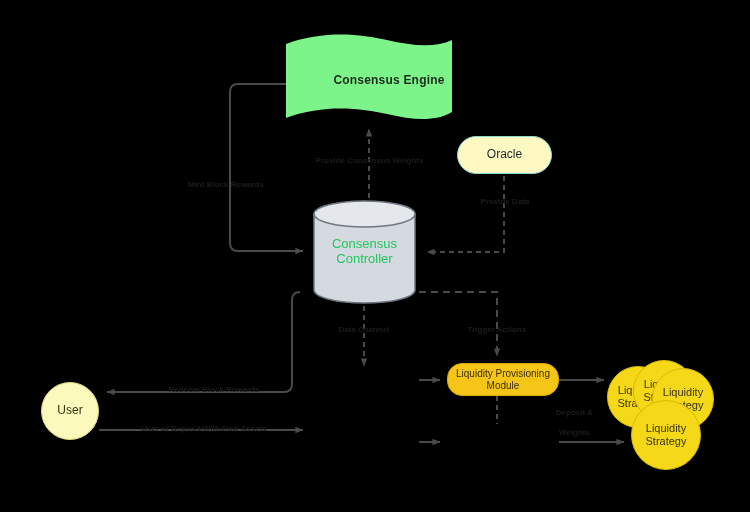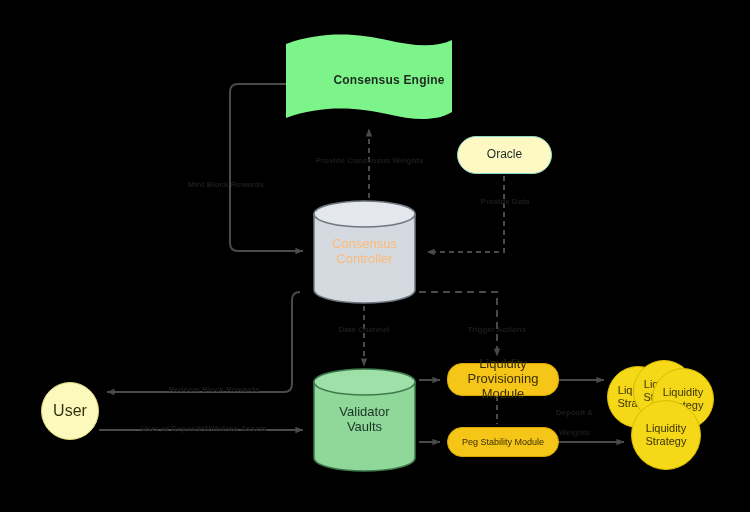--- a/index.html
+++ b/index.html
@@ -18,43 +18,43 @@
       font-weight:bold;letter-spacing:.2px;margin-left:40px;}
 
   
   #oracle{left:457px;top:136px;width:95px;height:38px;background:#fef9c3;
       border:1px solid #8fd9cb;border-radius:19px;}
   #oracle .lbl{color:#1d2b28;font-size:12px;}
 
   
   .cyl .lbl{position:relative;z-index:3;}
   #consensus-controller{left:312px;top:200px;width:105px;height:104px;}
-  #consensus-controller .lbl{color:#fdba74;font-size:13px;}
+  #consensus-controller .lbl{color:#22c55e;font-size:13px;}
   #validator-vaults{left:312px;top:368px;width:105px;height:104px;}
   #validator-vaults .lbl{color:#1d3324;font-size:13px;}
 
   
   .module{background:#f5c518;border:1px solid #d6a800;border-radius:15px;}
   #liquidity-provisioning-module{left:447px;top:363px;width:112px;height:33px;}
-  #liquidity-provisioning-module .lbl{color:#3b2f05;font-size:13px;}
+  #liquidity-provisioning-module .lbl{color:#3b2f05;font-size:10px;}
   #peg-stability-module{left:447px;top:427px;width:112px;height:30px;}
   #peg-stability-module .lbl{color:#3b2f05;font-size:9px;}
 
   
   .strategy{border-radius:50%;background:#f5d818;border:1px solid #d9bb00;}
   .strategy .lbl{color:#3b3405;font-size:11px;}
   #liquidity-strategy-1{left:607px;top:366px;width:62px;height:62px;}
   #liquidity-strategy-2{left:633px;top:360px;width:62px;height:62px;}
   #liquidity-strategy-3{left:652px;top:368px;width:62px;height:62px;}
   #liquidity-strategy-4{left:631px;top:400px;width:70px;height:70px;}
 
   
   #user{left:41px;top:382px;width:58px;height:58px;border-radius:50%;
         background:#fcf9bd;border:1px solid #ded97e;}
-  #user .lbl{color:#35340f;font-size:16px;}
+  #user .lbl{color:#35340f;font-size:12px;}
 
   
   .edge-label{position:absolute;color:#1c1c1c;font-size:8px;font-weight:bold;
       text-align:center;line-height:1.25;white-space:pre;}
 </style>
 </head>
 <body>
 
 <div id="stage">
 
@@ -106,41 +106,28 @@
     <svg width="105" height="104" viewBox="0 0 105 104" style="position:absolute;left:0;top:0;">
       <path d="M2,14 L2,90 A50.5,13 0 0 0 103,90 L103,14 Z" fill="#d5dae1" stroke="#6f7781" stroke-width="1.5"></path>
       <ellipse cx="52.5" cy="14" rx="50.5" ry="13" fill="#e4e8ed" stroke="#6f7781" stroke-width="1.5"></ellipse>
     </svg>
     <span class="lbl">
       <span>Consensus</span><br>
       <span>Controller</span>
     </span>
   </div>
 
-  <div class="node cyl" id="validator-vaults">
-    <svg width="105" height="104" viewBox="0 0 105 104" style="position:absolute;left:0;top:0;">
-      <path d="M2,14 L2,90 A50.5,13 0 0 0 103,90 L103,14 Z" fill="#8fd89a" stroke="#3f7a4c" stroke-width="1.5"></path>
-      <ellipse cx="52.5" cy="14" rx="50.5" ry="13" fill="#9fe0a9" stroke="#3f7a4c" stroke-width="1.5"></ellipse>
-    </svg>
-    <span class="lbl">
-      <span>Validator</span><br>
-      <span>Vaults</span>
-    </span>
-  </div>
 
   <div class="node module" id="liquidity-provisioning-module">
     <span class="lbl">
       <span>Liquidity Provisioning</span><br>
       <span>Module</span>
     </span>
   </div>
 
-  <div class="node module" id="peg-stability-module">
-    <span class="lbl">Peg Stability Module</span>
-  </div>
 
   <div class="node strategy" id="liquidity-strategy-1">
     <span class="lbl">
       <span>Liquidity</span><br>
       <span>Strategy</span>
     </span>
   </div>
   <div class="node strategy" id="liquidity-strategy-2">
     <span class="lbl">
       <span>Liquidity</span><br>

